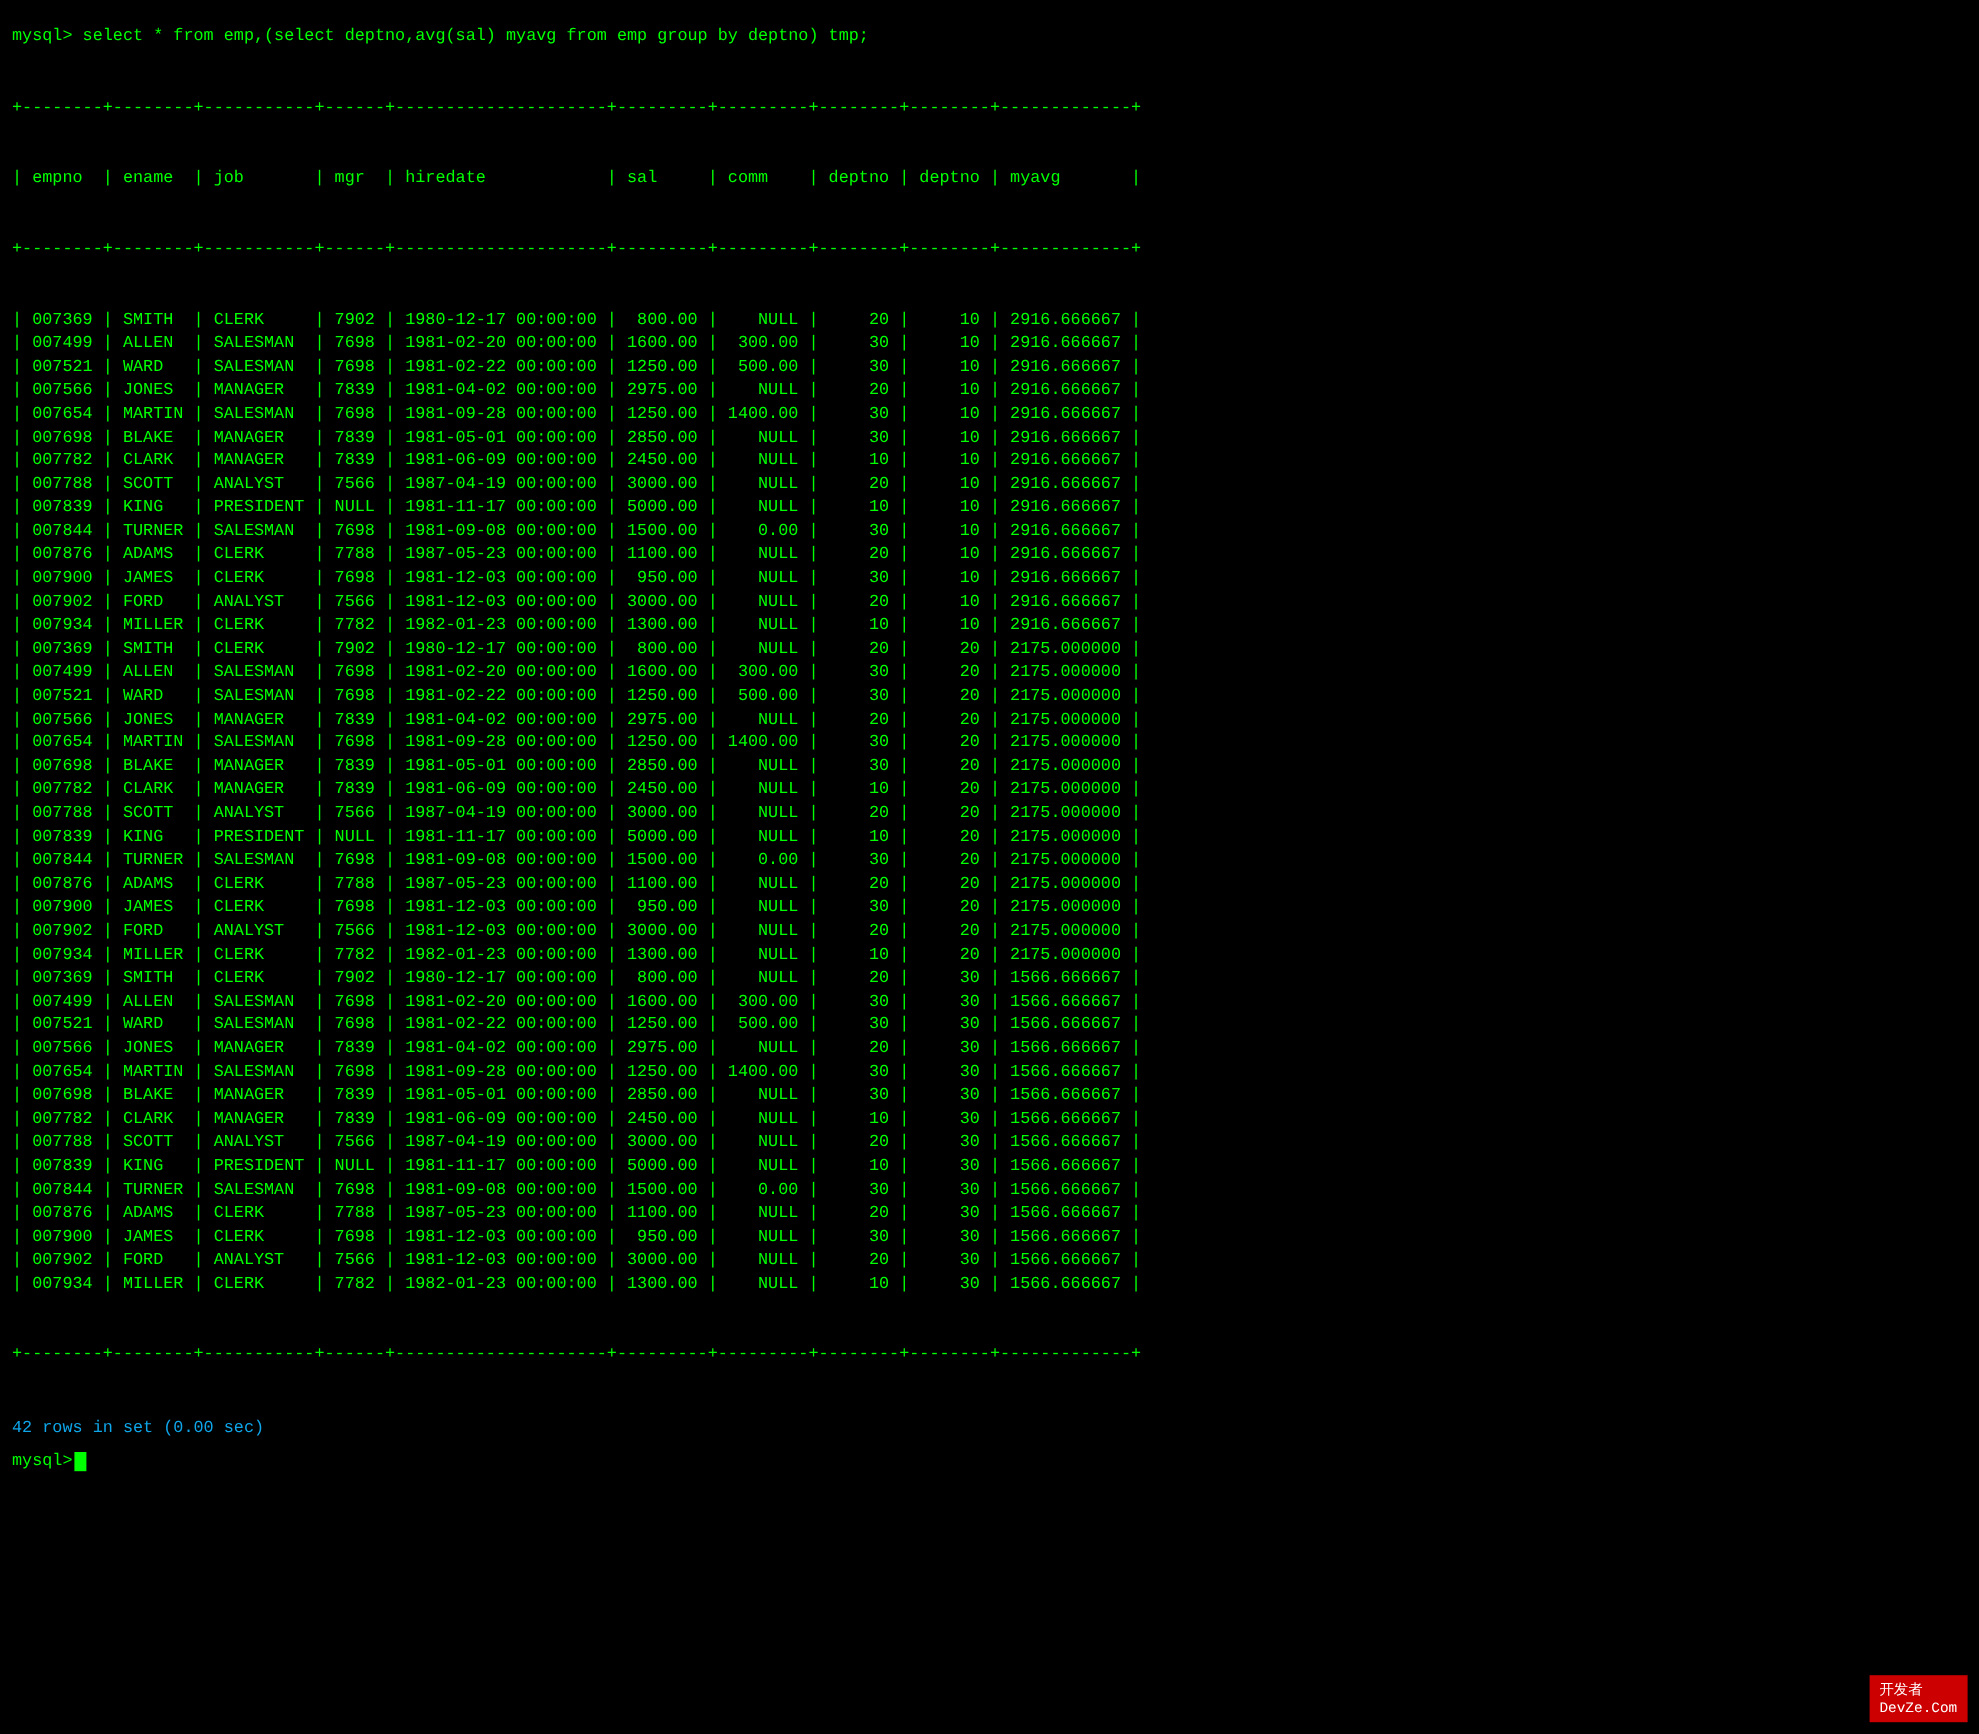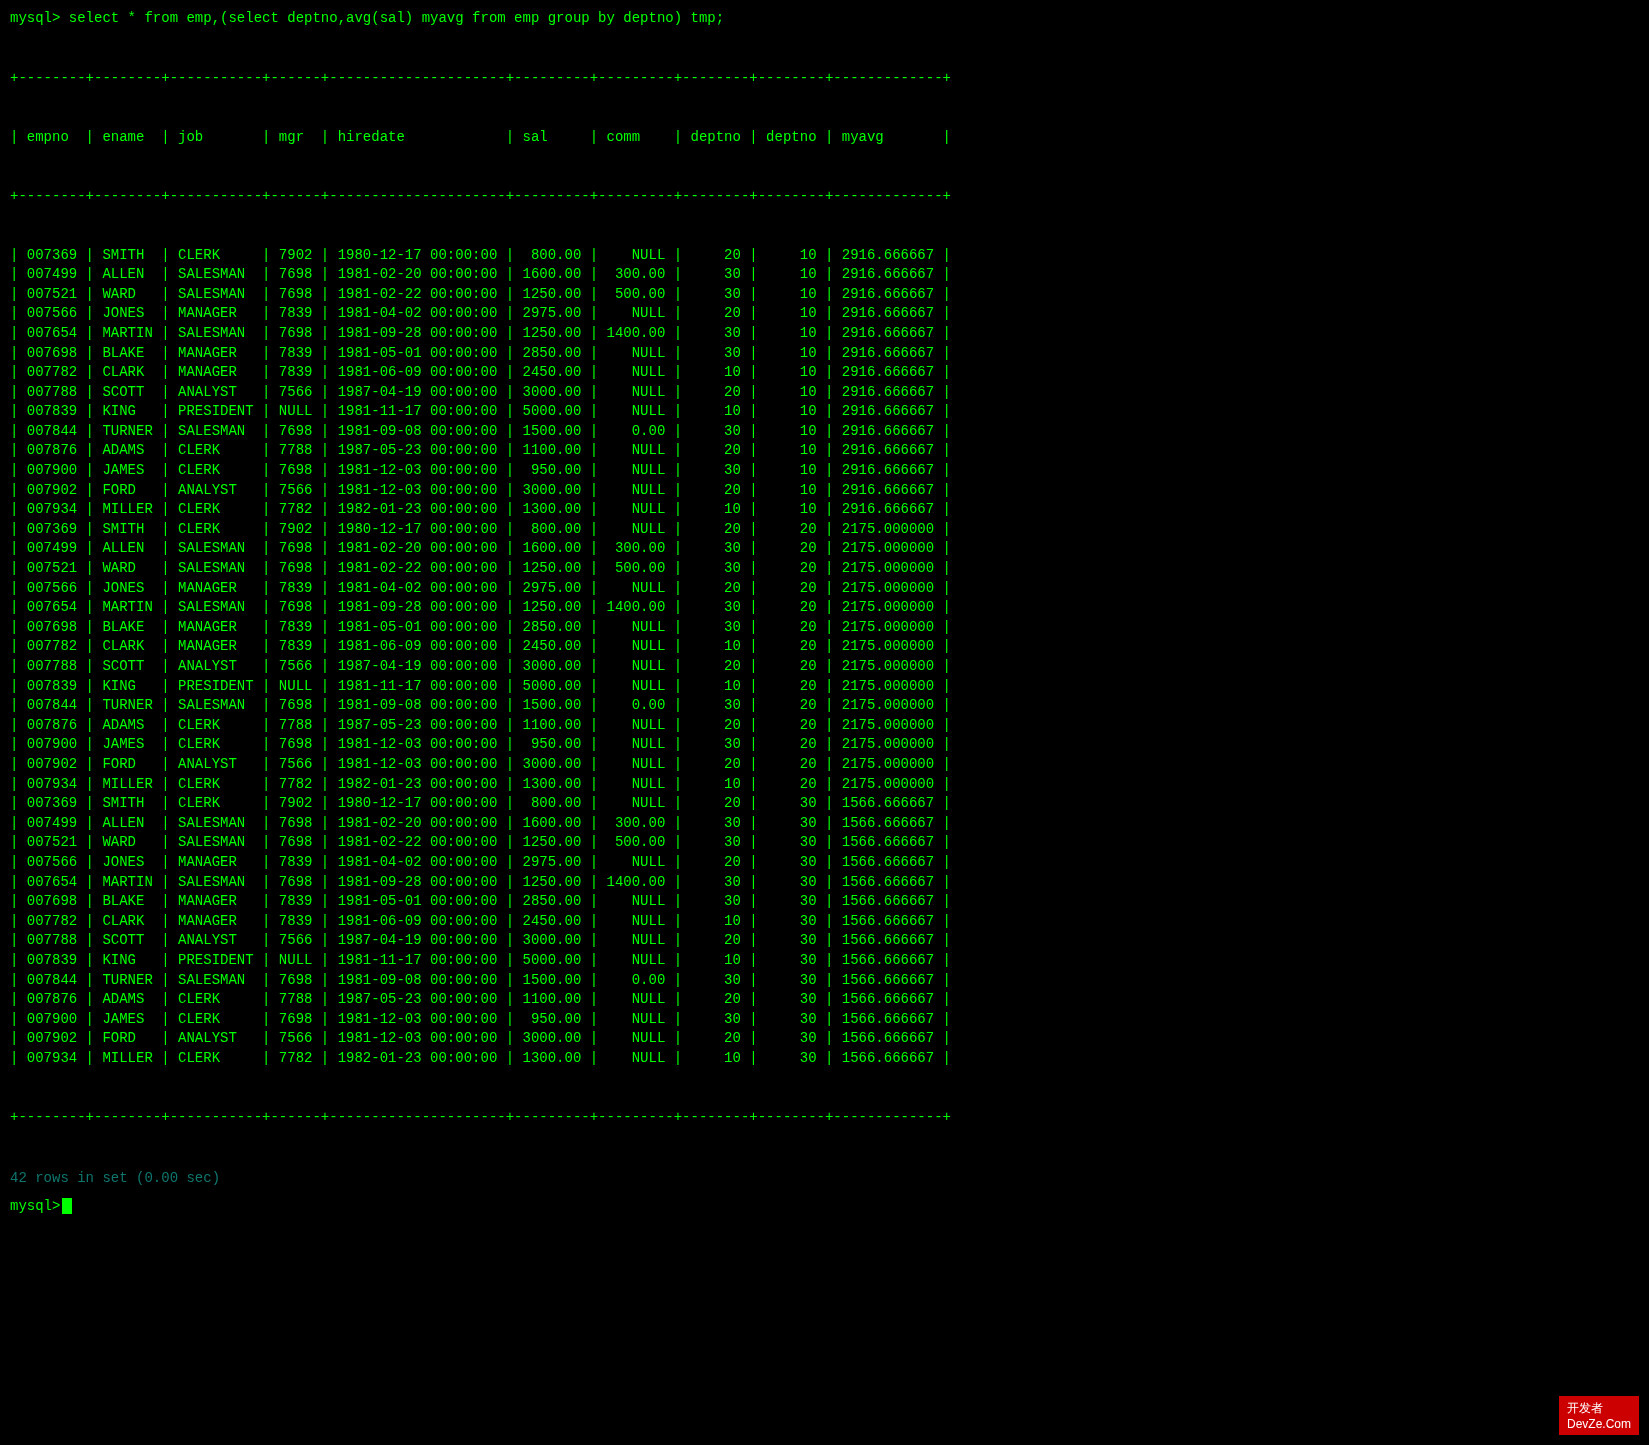--- a/index.html
+++ b/index.html
@@ -12,28 +12,29 @@
       min-height: 1445px;
       width: 1649px;
     }
     .terminal {
       width: 100%;
     }
     .command-line {
       color: #00ff00;
       margin-bottom: 4px;
       white-space: pre;
+      margin-top: 12px;
     }
     .table-container {
       white-space: pre;
       color: #00ff00;
       line-height: 1.4;
     }
     .footer-line {
-      color: #0f766e;
+      color: #0ea5e9;
       margin-top: 4px;
     }
     .prompt-line {
       color: #00ff00;
       margin-top: 12px;
       display: flex;
       align-items: center;
     }
     .cursor {
       display: inline-block;
@@ -48,21 +49,21 @@
       50% { opacity: 0; }
     }
     .watermark {
       position: fixed;
       bottom: 10px;
       right: 10px;
       background-color: #cc0000;
       color: #ffffff;
       font-size: 12px;
       padding: 4px 8px;
-      font-family: Liberation Sans, sans-serif;
+      font-family: Liberation Mono, monospace;
     }
   </style>
 </head>
 <body>
 
 <div class="terminal">
   <div class="command-line">mysql&gt; select * from emp,(select deptno,avg(sal) myavg from emp group by deptno) tmp;</div>
   <div class="table-container">
     <div>+--------+--------+-----------+------+---------------------+---------+---------+--------+--------+-------------+</div>
     <div>| empno  | ename  | job       | mgr  | hiredate            | sal     | comm    | deptno | deptno | myavg       |</div>

